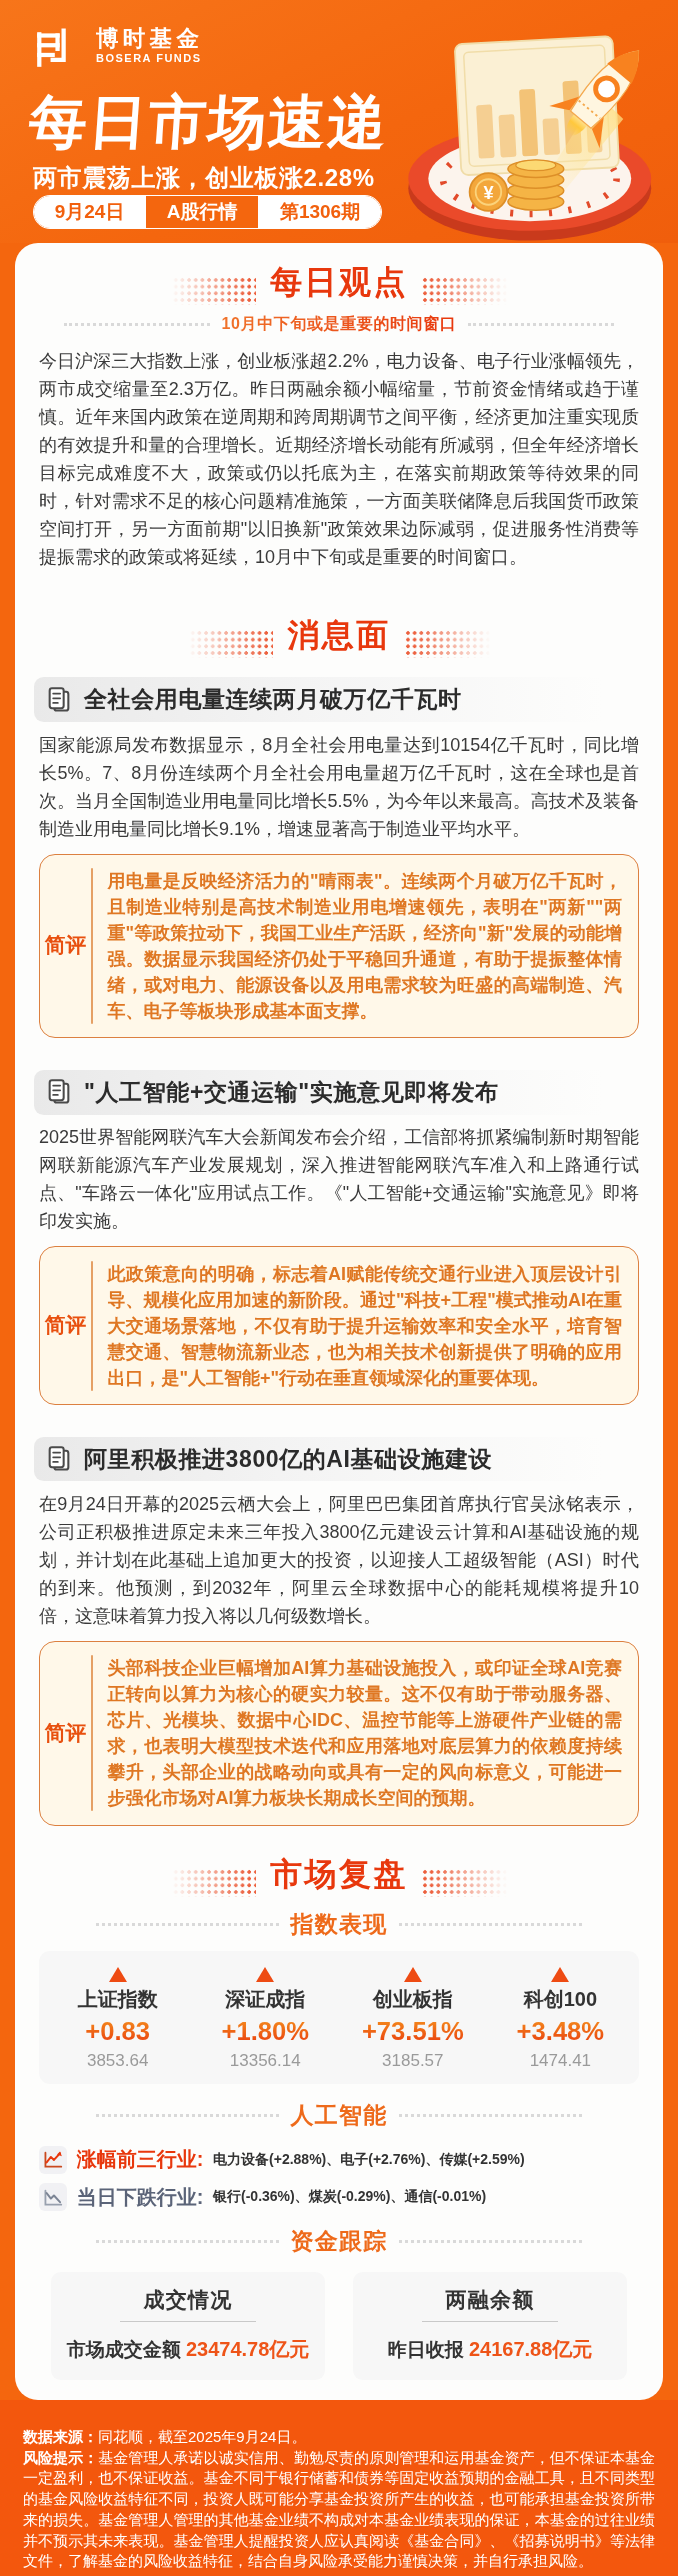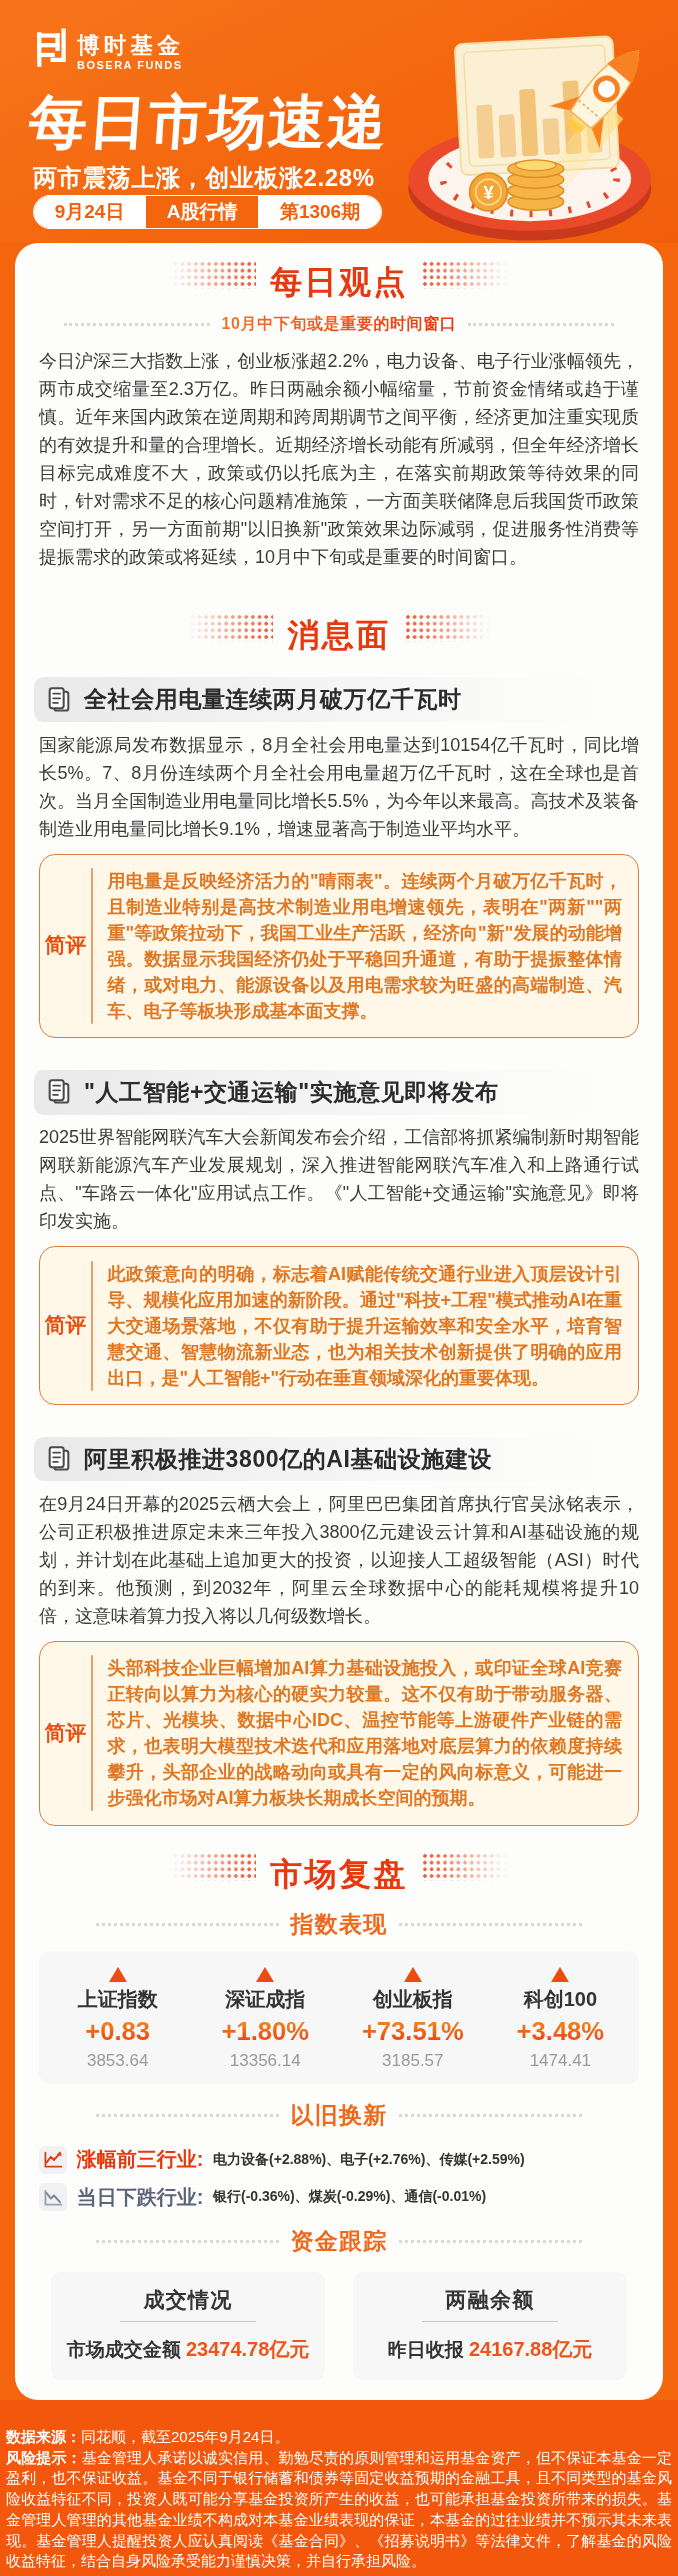--- a/index.html
+++ b/index.html
@@ -7,40 +7,40 @@
     width:678px;height:2576px;
     background:#F4660E;
     font-family:"Liberation Sans","DejaVu Sans",sans-serif;
     overflow:hidden;
   }
   .page{width:678px;height:2576px;display:flex;flex-direction:column;}
 
   
   .header{flex:none;height:243px;position:relative;
     background:linear-gradient(155deg,#F7751A 0%,#F4660E 55%,#F05E0C 100%);}
-  .logo-row{position:absolute;left:32px;top:27px;display:flex;align-items:flex-end;gap:0;}
+  .logo-row{position:absolute;left:32px;top:27px;display:flex;align-items:flex-start;gap:19px;}
   .logo-mark{width:45px;height:45px;}
   .logo-texts{display:flex;flex-direction:column;line-height:1.05;}
   .logo-cn{color:#fff;font-size:22.5px;font-weight:800;letter-spacing:4.3px;}
   .logo-en{color:#fff;font-size:11px;font-weight:600;letter-spacing:1.5px;margin-top:2.4px;}
   .main-title{position:absolute;left:29px;top:84px;color:#fff;font-size:58px;font-weight:900;
     letter-spacing:1.8px;transform:skewX(-4deg);white-space:nowrap;}
   .main-subtitle{position:absolute;left:33px;top:162px;color:#fff;font-size:24px;font-weight:600;letter-spacing:0.6px;}
   .date-pill{position:absolute;left:33px;top:195px;display:inline-flex;border:1.8px solid #FFFFFF;
     border-radius:608px;overflow:hidden;height:32px;align-items:stretch;}
   .pill-seg{display:flex;align-items:center;padding:0 20.7px;font-size:19px;font-weight:800;}
   .pill-light{background:#FFFFFF;color:#F2600D;}
   .pill-dark{background:#F4660E;color:#FFFFFF;border-left:1.8px solid #fff;border-right:1.8px solid #fff;}
   .illus{position:absolute;right:7.3px;top:11px;}
 
   
   .card{flex:1;margin:0 15px;background:#FDFDFC;border-radius:23px;
     padding:18px 24px 22px;box-sizing:border-box;overflow:hidden;}
 
-  .sec-row{display:flex;align-items:flex-start;justify-content:center;gap:14.6px;}
+  .sec-row{display:flex;align-items:flex-end;justify-content:center;gap:14.6px;}
   .dots{width:90px;height:28px;
     background-image:radial-gradient(circle at 3px 3px,rgba(232,56,13,.8) 1.6px,transparent 1.9px);
     background-size:6.7px 6.7px;}
   .dots.l{-webkit-mask-image:linear-gradient(to left,#000 10%,transparent 95%);
           mask-image:linear-gradient(to left,#000 10%,transparent 95%);}
   .dots.r{-webkit-mask-image:linear-gradient(to right,#000 10%,transparent 95%);
           mask-image:linear-gradient(to right,#000 10%,transparent 95%);}
   .sec-title{font-size:32px;font-weight:900;color:#E8380D;letter-spacing:2.4px;white-space:nowrap;}
 
   .subhead-row{display:flex;align-items:center;justify-content:center;gap:12px;}
@@ -90,21 +90,21 @@
   
   .funds-row{display:flex;gap:28px;padding:0 12px;}
   .fund-card{flex:1;background:#F7F7F7;border-radius:9.7px;padding:14.6px 11px 17px;text-align:center;}
   .fund-title{display:inline-block;font-size:21px;font-weight:900;color:#333;
     padding:0 24px 7.3px;border-bottom:1.2px solid #C9C9C9;letter-spacing:1.2px;}
   .fund-line{margin-top:13.4px;font-size:19px;color:#333;font-weight:600;}
   .fund-strong{color:#EE5418;font-weight:900;font-size:20px;}
 
   
   .footer{flex:none;height:176px;background:#F3570D;box-sizing:border-box;
-    padding:27px 6px 0;color:#fff;}
+    padding:27px 23px 0;color:#fff;}
   .footer p{margin:0;font-size:15px;line-height:20.7px;font-weight:500;text-align:justify;}
   .flabel{font-weight:800;}
 
   .mb6{margin-bottom:3.7px;}  .mb14{margin-bottom:8.5px;} .mb18{margin-bottom:11px;}
   .mb20{margin-bottom:12px;} .mb24{margin-bottom:14.6px;} .mb26{margin-bottom:16px;}
   .mb36{margin-bottom:22px;} .mb44{margin-bottom:27px;}
   .mb56{margin-bottom:34px;} .mb70{margin-bottom:43px;} .mt20{margin-top:12px;}
 </style>
 </head>
 <body>
@@ -314,21 +314,21 @@
       <div class="index-col">
         <div class="tri"></div>
         <div class="idx-name">科创100</div>
         <div class="idx-change">+3.48%</div>
         <div class="idx-value">1474.41</div>
       </div>
     </div>
 
     <div class="subhead-row mb24">
       <div class="dotline long"></div>
-      <div class="subhead">以旧换新</div>
+      <div class="subhead">人工智能</div>
       <div class="dotline long"></div>
     </div>
 
     <div class="ind-row">
       <div class="ind-ic">
         <svg width="20.7" height="20.7" viewBox="0 0 34 34">
           <polyline points="4,6 4,29 30,29" fill="none" stroke="#C9491F" stroke-width="3" stroke-linecap="round"></polyline>
           <polyline points="6,22 13,13 18,18 28,7" fill="none" stroke="#E8380D" stroke-width="3.2" stroke-linecap="round" stroke-linejoin="round"></polyline>
           <polygon points="28,4 31,12 23,9" fill="#E8380D"></polygon>
         </svg>

